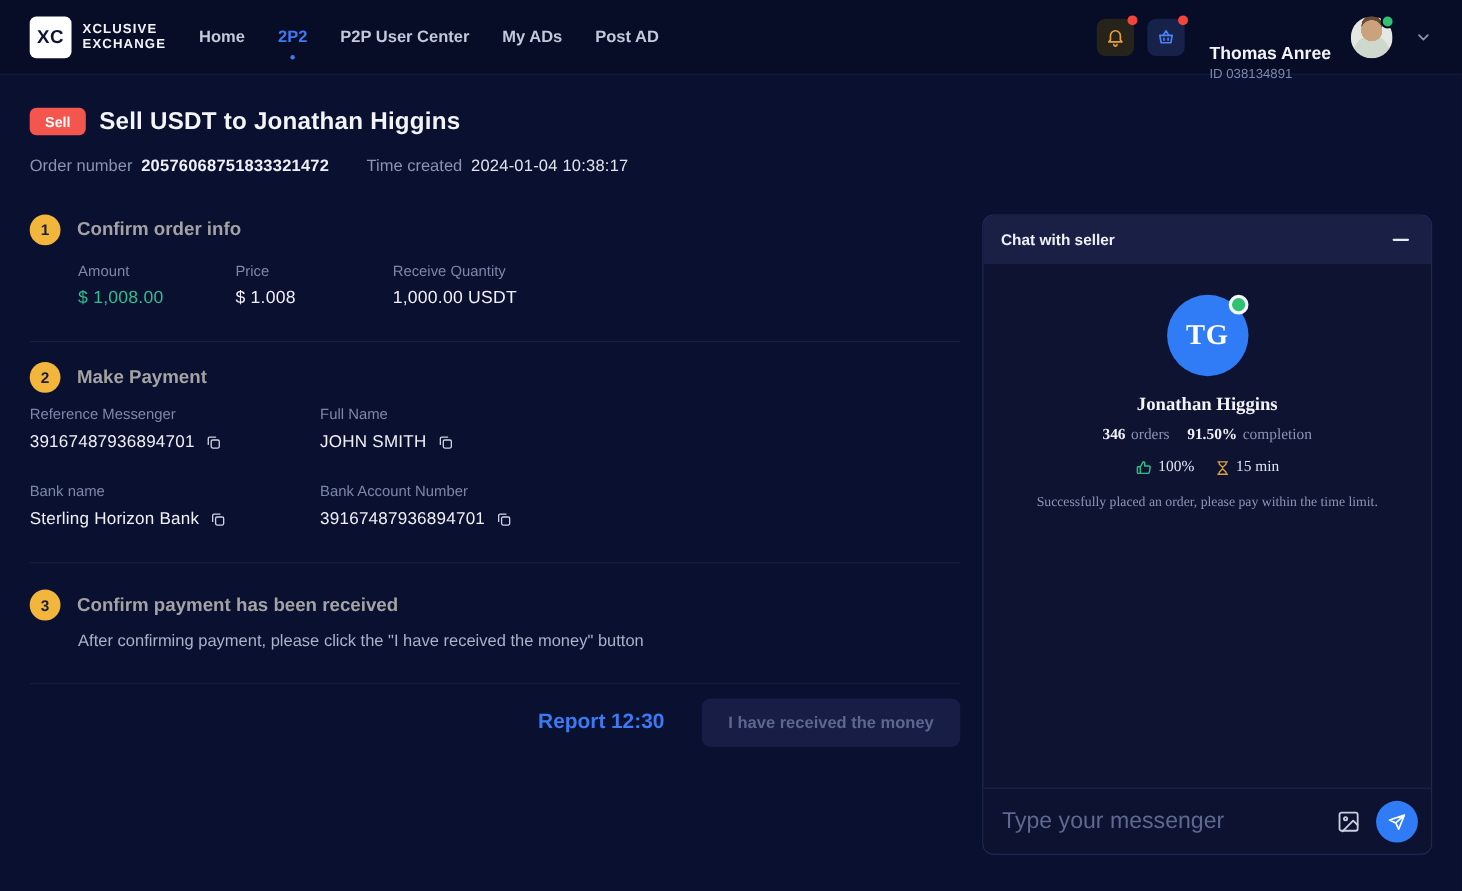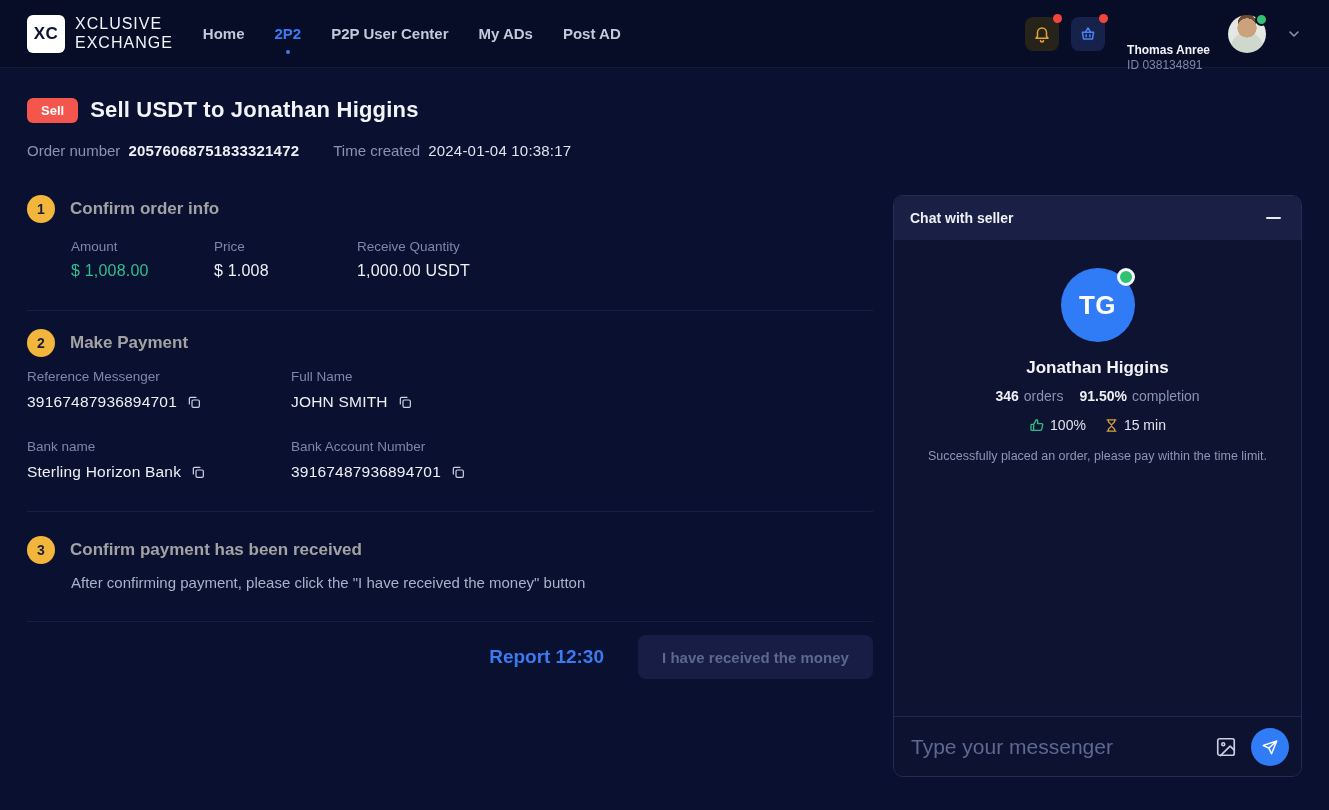--- a/index.html
+++ b/index.html
@@ -16,21 +16,21 @@
     background:#070d27; border-bottom:1px solid #151c40;
     padding:0 27px;
   }
   .logo-group { display:flex; align-items:center; gap:10px; }
   .logo-box {
     width:38px; height:38px; background:#ffffff; border-radius:6px;
     display:flex; align-items:center; justify-content:center;
     color:#0d1334; font-weight:bold; font-size:17px; letter-spacing:.5px;
   }
   .brand { line-height:1.15; }
-  .brand div { font-size:16px; font-weight:normal; letter-spacing:1px; color:#f2f4fa; }
+  .brand div { font-size:12px; font-weight:bold; letter-spacing:1px; color:#f2f4fa; }
   nav { display:flex; align-items:center; gap:30px; margin-left:30px; }
   .nav-item {
     position:relative; font-size:15px; color:#c3c9db; cursor:pointer;
     font-weight:600; text-decoration:none;
   }
   .nav-item.active { color:#3b7af0; }
   .nav-dot {
     position:absolute; left:50%; transform:translateX(-50%); bottom:-12px;
     width:4px; height:4px; border-radius:50%; background:#3b7af0; display:block;
   }
@@ -39,21 +39,21 @@
     position:relative; width:34px; height:34px; border-radius:8px;
     display:flex; align-items:center; justify-content:center; cursor:pointer; border:none;
   }
   .icon-btn.bell-bg { background:#26231a; }
   .icon-btn.basket-bg { background:#16224a; }
   .badge-dot {
     position:absolute; top:-3px; right:-3px; width:9px; height:9px;
     border-radius:50%; background:#f4453d;
   }
   .user-meta { text-align:left; margin-left:10px; line-height:1.25; }
-  .user-name { font-size:12px; font-weight:bold; color:#f2f4fa;margin-top:48px; }
+  .user-name { font-size:16px; font-weight:bold; color:#f2f4fa;margin-top:48px; }
   .user-id { font-size:12px; color:#7d87a9; }
   .avatar-wrap { position:relative; margin-left:6px; }
   .avatar {
     width:38px; height:38px; border-radius:50%;
     background:
       radial-gradient(circle at 50% 34%, #caa27b 0 30%, transparent 31%),
       radial-gradient(circle at 50% 22%, #6b4b33 0 26%, transparent 27%),
       radial-gradient(circle at 50% 88%, #cfd8cd 0 42%, transparent 43%),
       radial-gradient(circle at 50% 50%, #e4e7e2 0 100%);
   }
@@ -139,21 +139,21 @@
     display:flex; flex-direction:column; overflow:hidden;
   }
   .chat-header {
     height:44px; background:#1a2045; display:flex; align-items:center;
     justify-content:space-between; padding:0 16px; flex:0 0 44px;
   }
   .chat-header-title { font-size:14px; font-weight:600; color:#eef0f6; }
   .minimize-btn { background:none; border:none; cursor:pointer; padding:4px; display:flex; }
   .minimize-glyph { width:15px; height:2px; background:#e8ebf4; border-radius:1px; }
 
-  .chat-body { flex:1; display:flex; flex-direction:column; align-items:center; padding-top:28px; }
+  .chat-body { flex:1; display:flex; flex-direction:column; align-items:center; padding-top:28px;font-family:Liberation Serif, serif; }
   .chat-avatar-wrap { position:relative; }
   .chat-avatar {
     width:74px; height:74px; border-radius:50%; background:#2f7cf6;
     color:#ffffff; font-size:26px; font-weight:bold;
     display:flex; align-items:center; justify-content:center; letter-spacing:.5px;
   }
   .chat-online-dot {
     position:absolute; top:0; right:0; width:18px; height:18px;
     border-radius:50%; background:#2ec272; border:3px solid #f5f7fa;
   }

